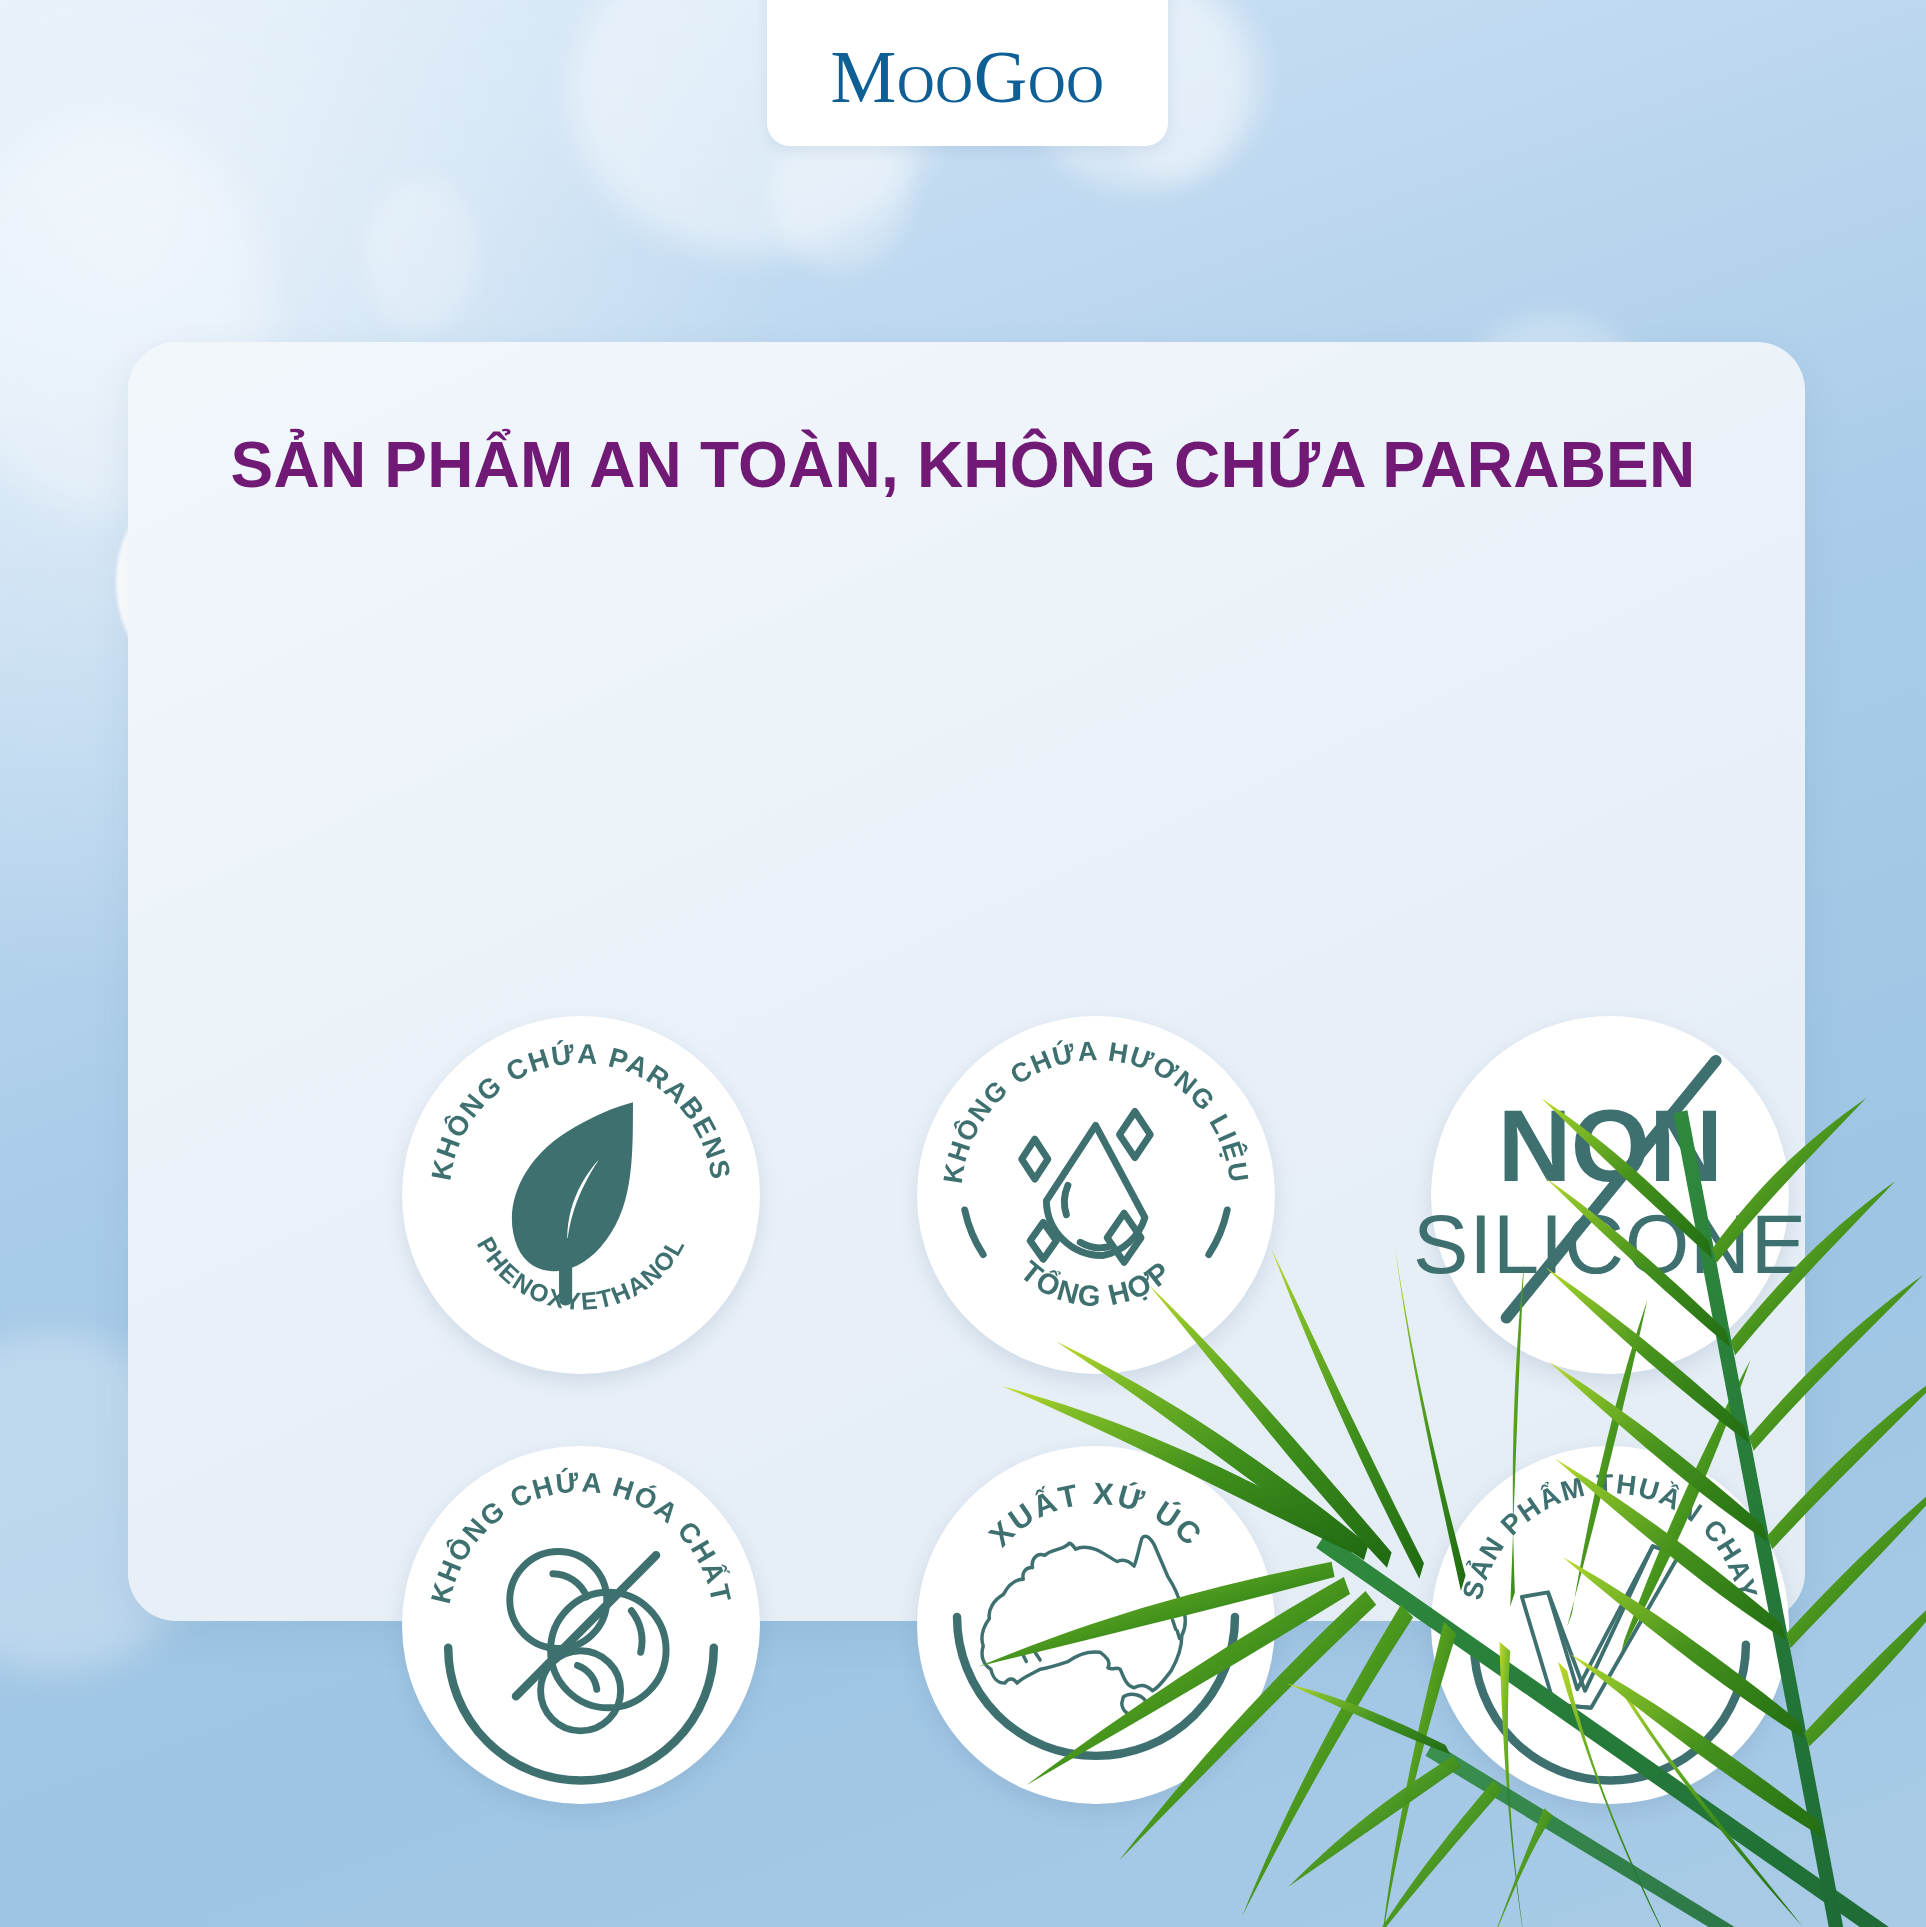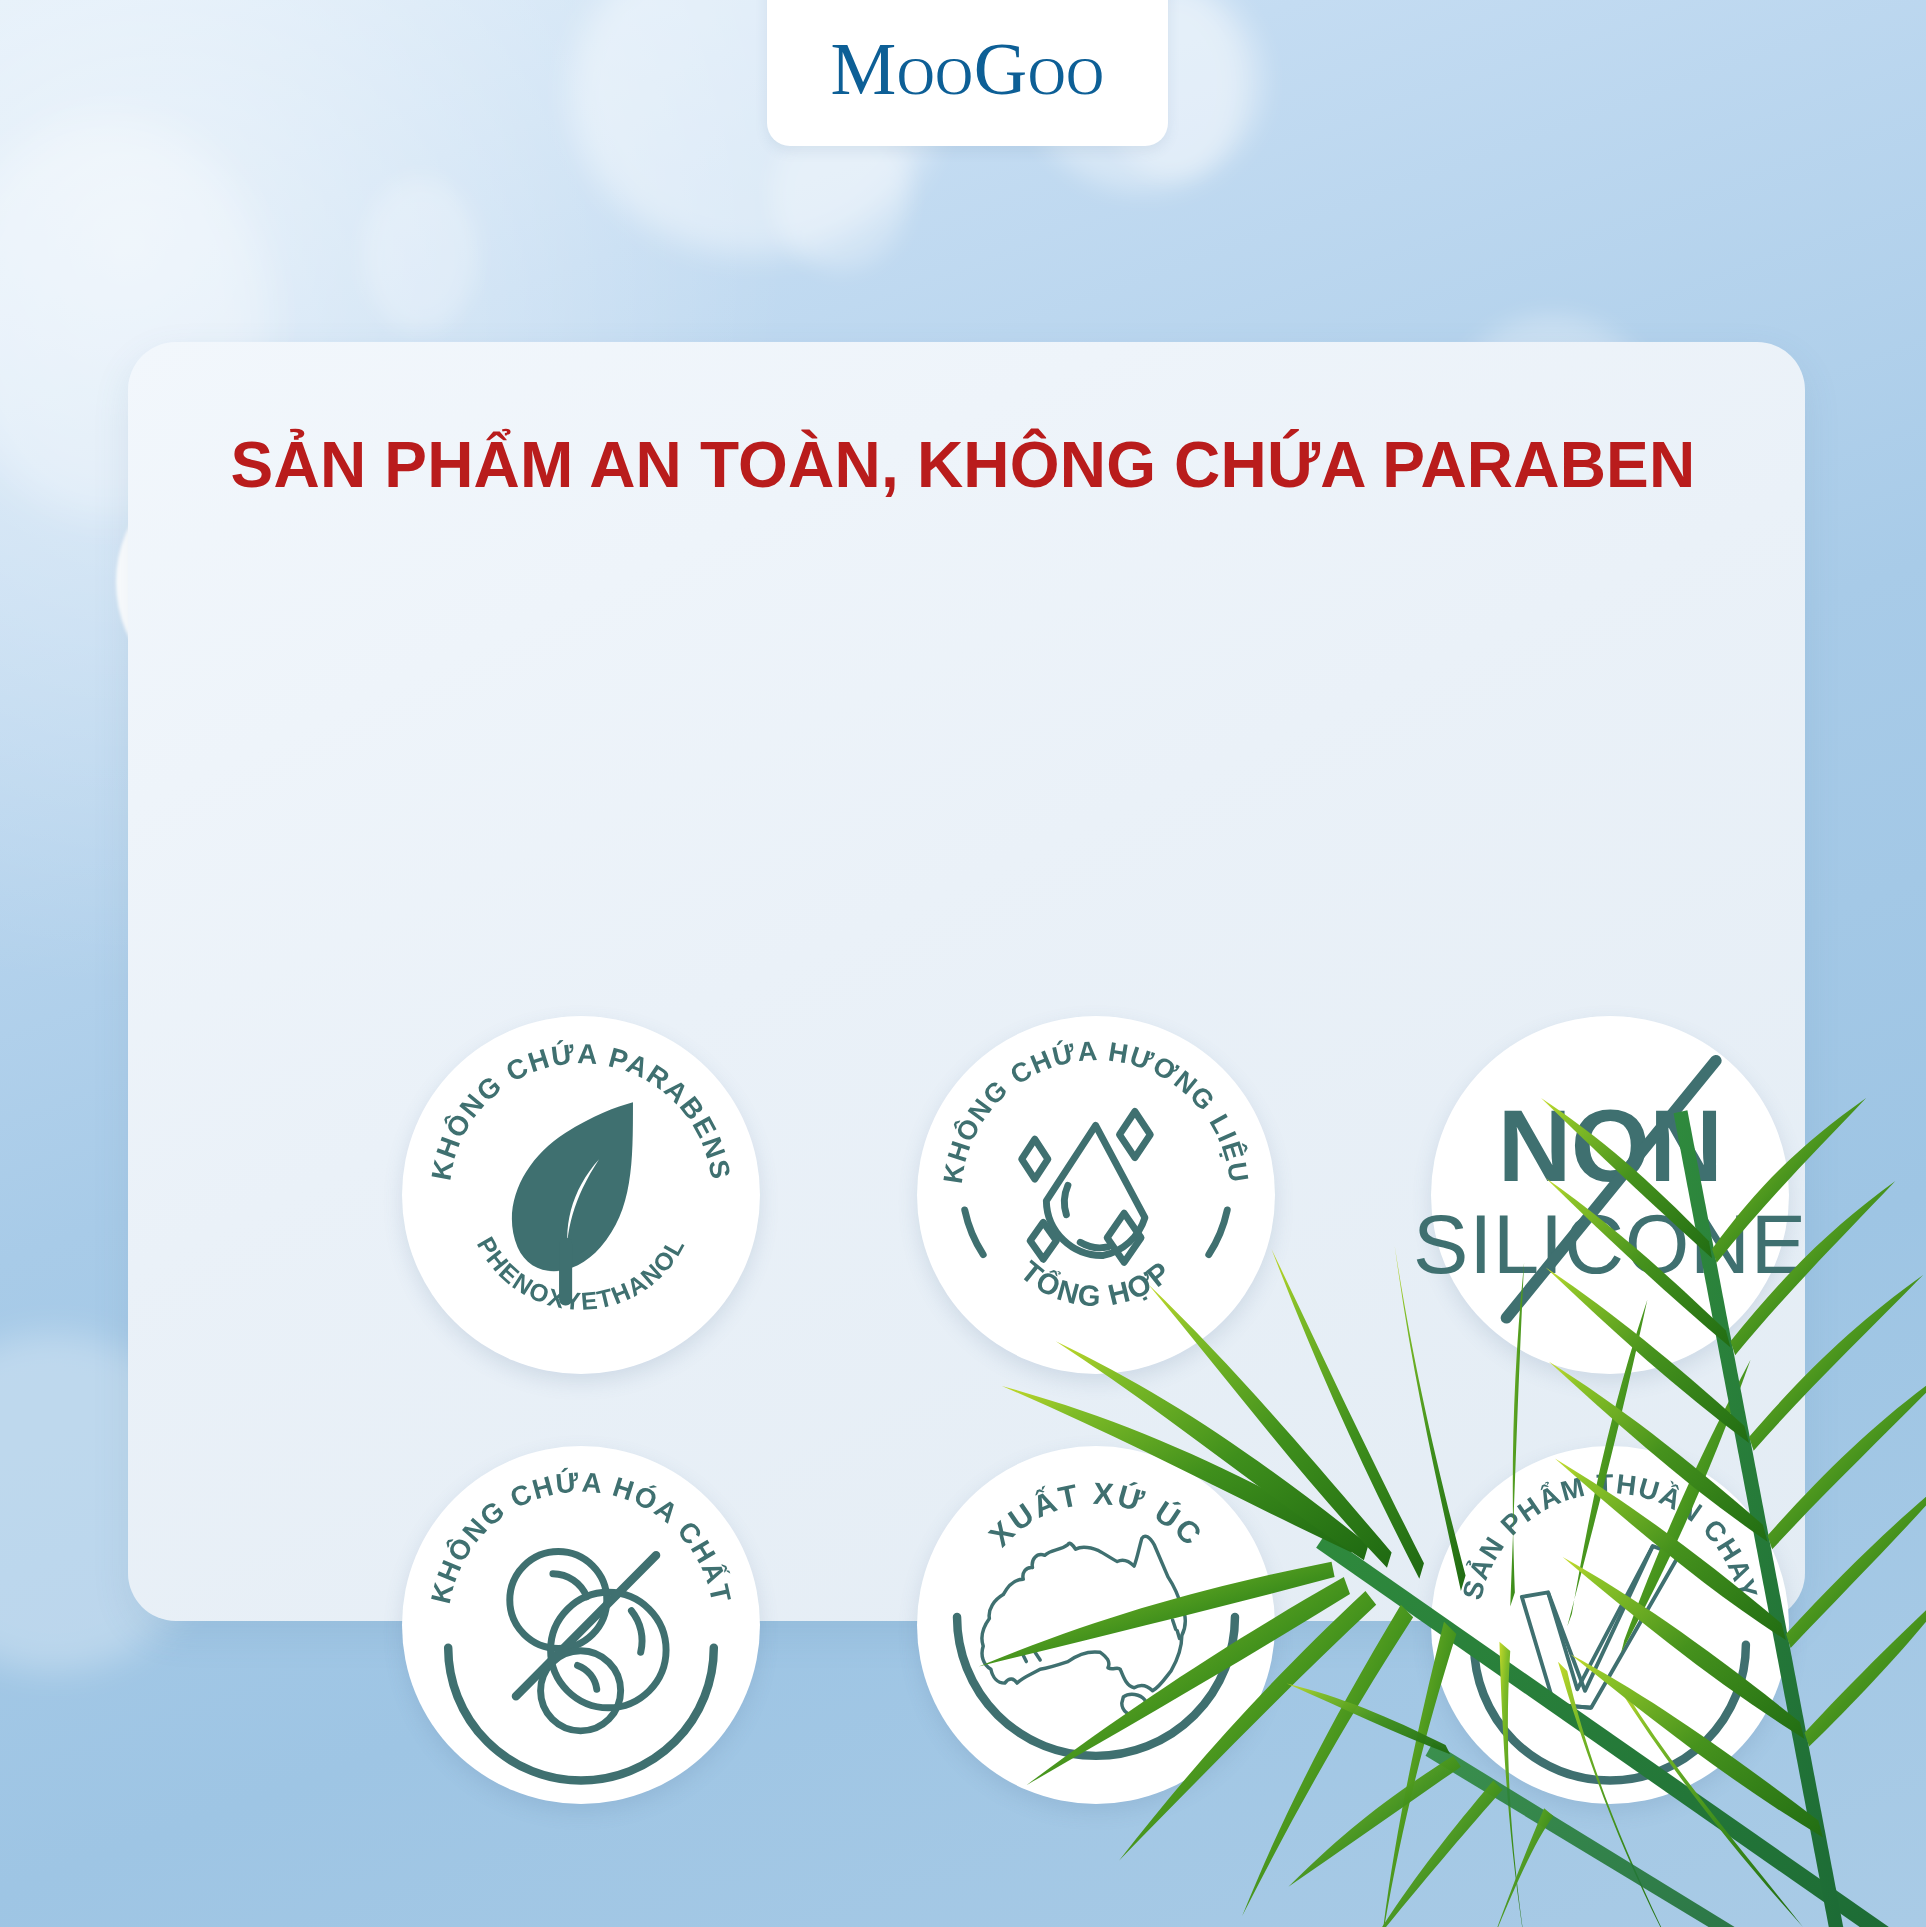--- a/index.html
+++ b/index.html
@@ -26,35 +26,35 @@
   .logo-plate{
     position:absolute;left:767px;top:-31px;width:401px;height:177px;
     background:#ffffff;border-radius:0 0 23px 23px;
     display:flex;align-items:flex-end;justify-content:center;
     box-shadow:0 4.6px 12.3px rgba(60,100,140,.10);
   }
   .logo-text{
     font-family:"Liberation Serif", serif;
     font-size:74px;line-height:1;color:#0d5f96;
     font-variant:small-caps;letter-spacing:0.8px;
-    padding-bottom:40px;white-space:nowrap;
+    padding-bottom:32px;white-space:nowrap;
   }
 
   
   .card{
     position:absolute;left:128px;top:342px;width:1677px;height:1279px;
     background:linear-gradient(155deg,#f2f7fc 0%,#eaf1f8 45%,#e3ecf4 100%);
     border-radius:48px;
     box-shadow:0 14px 37px rgba(80,120,160,.12);
   }
   .title{
     position:absolute;left:0;right:0;top:428px;
     text-align:center;
     font-size:64px;font-weight:700;letter-spacing:0.2px;
-    color:#b91c1c;white-space:nowrap;
+    color:#701a75;white-space:nowrap;
   }
 
   
   .badges{
     position:absolute;left:274px;top:674px;width:1387px;
   }
   .brow{display:flex;justify-content:space-between;}
   .brow+.brow{margin-top:72px;}
 
   .badge{

